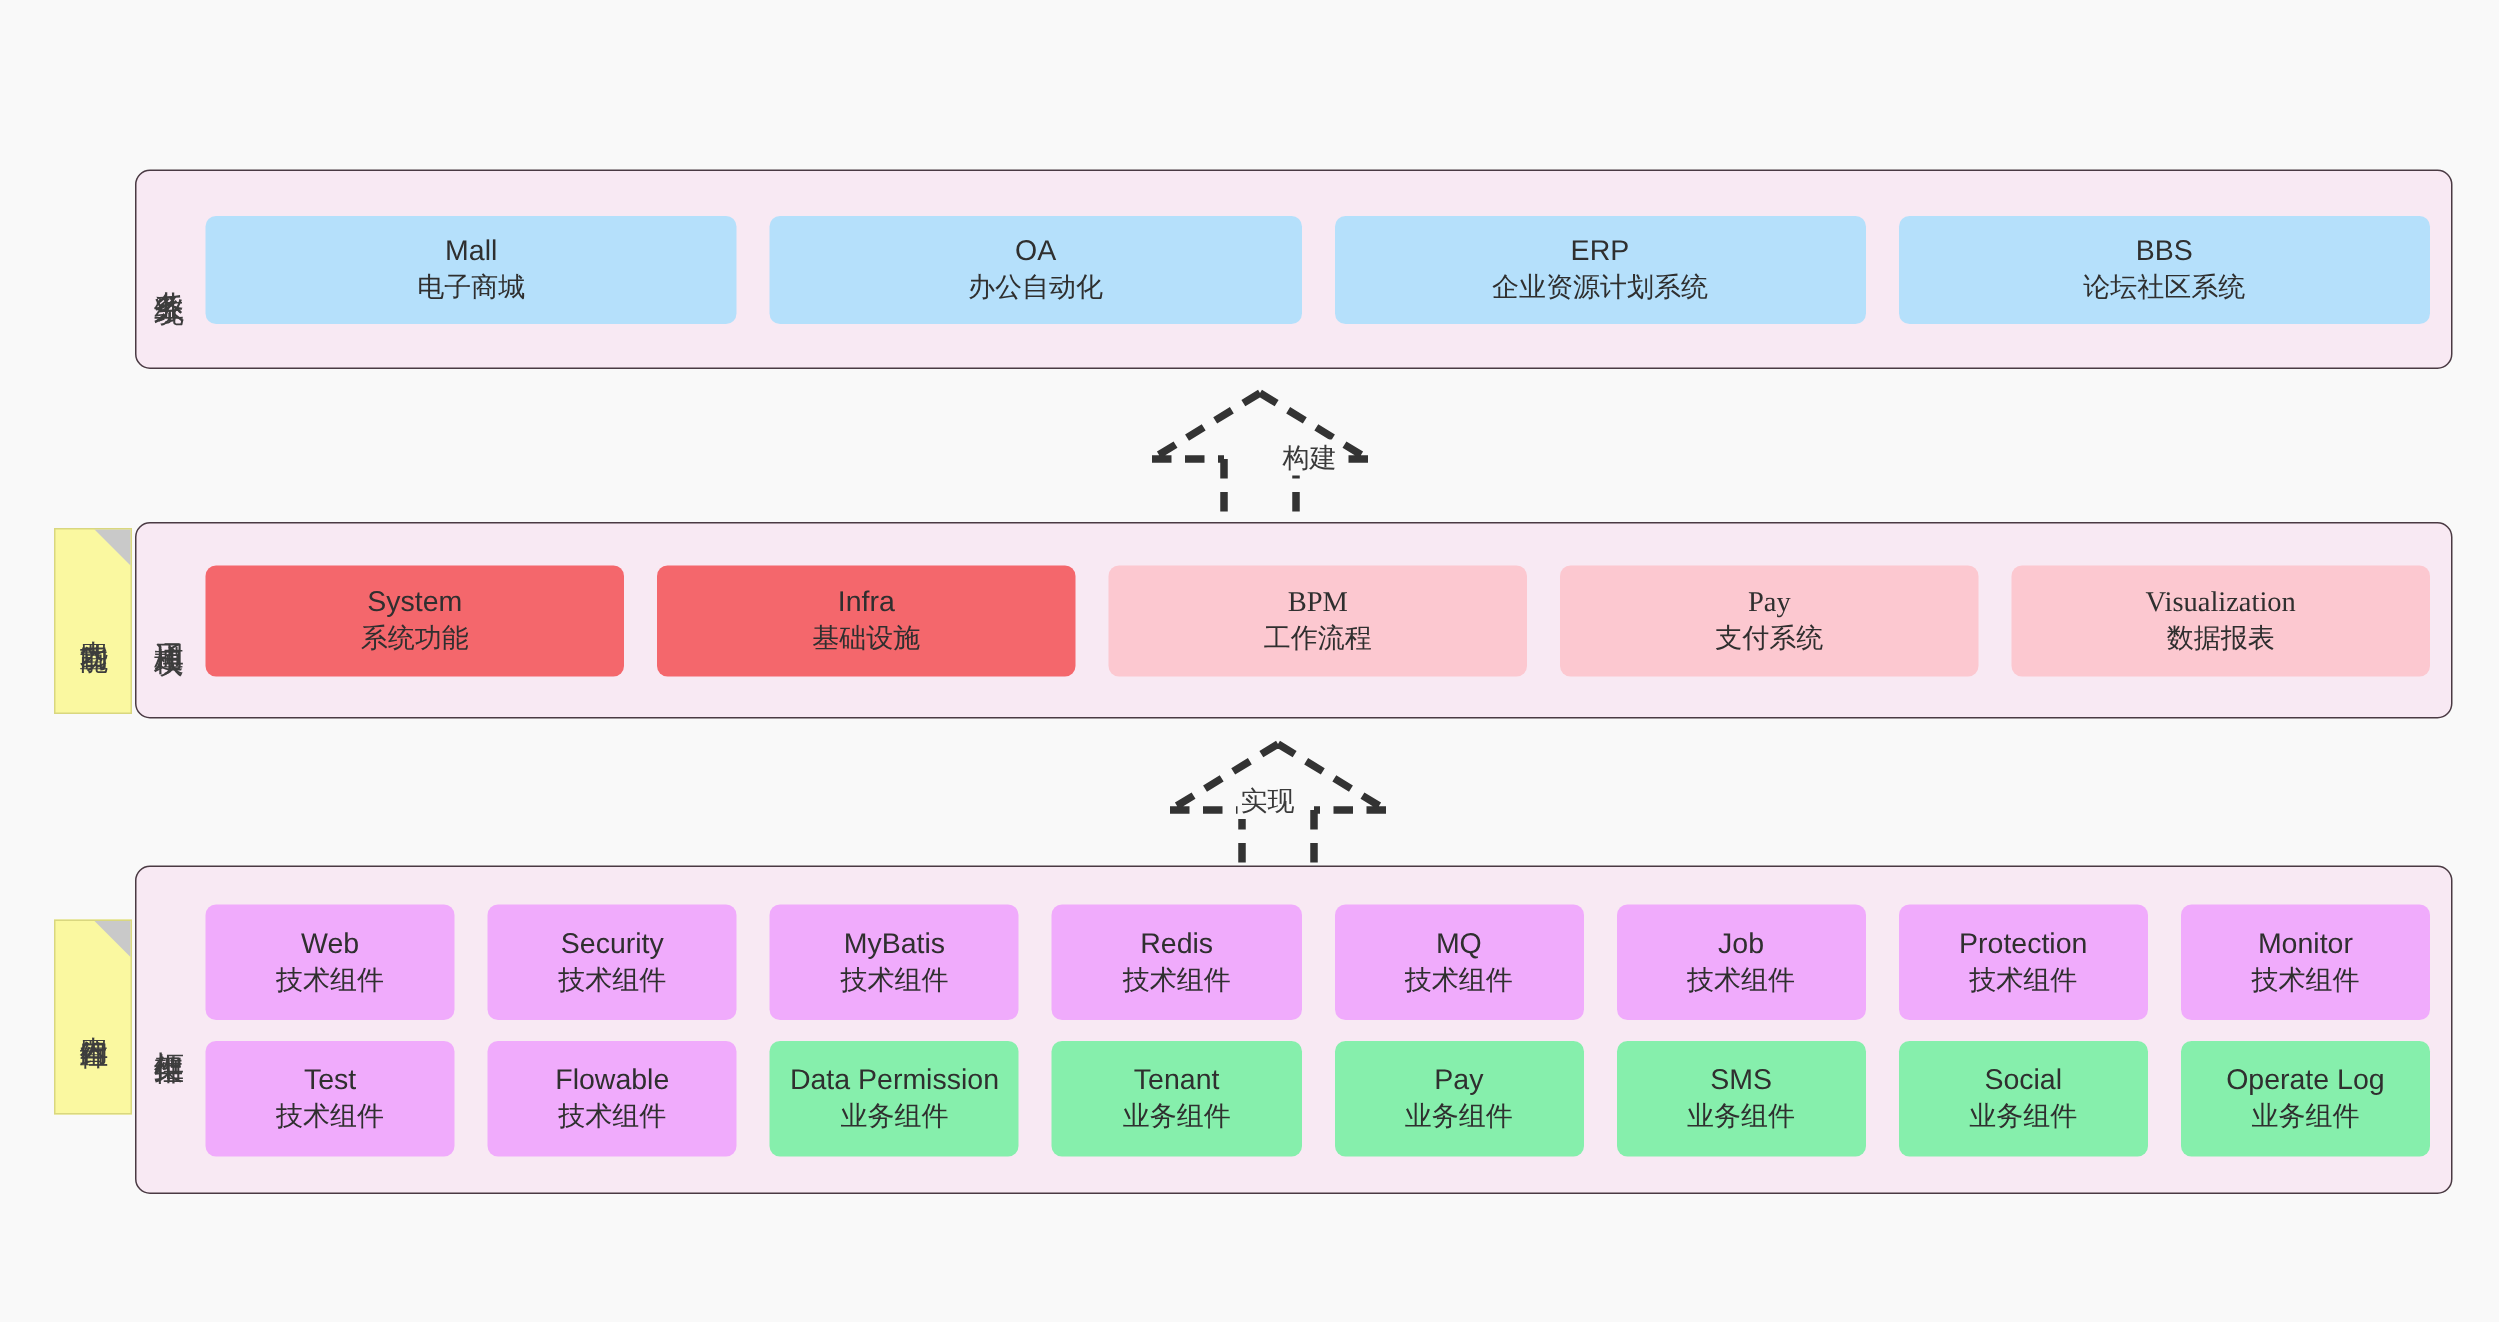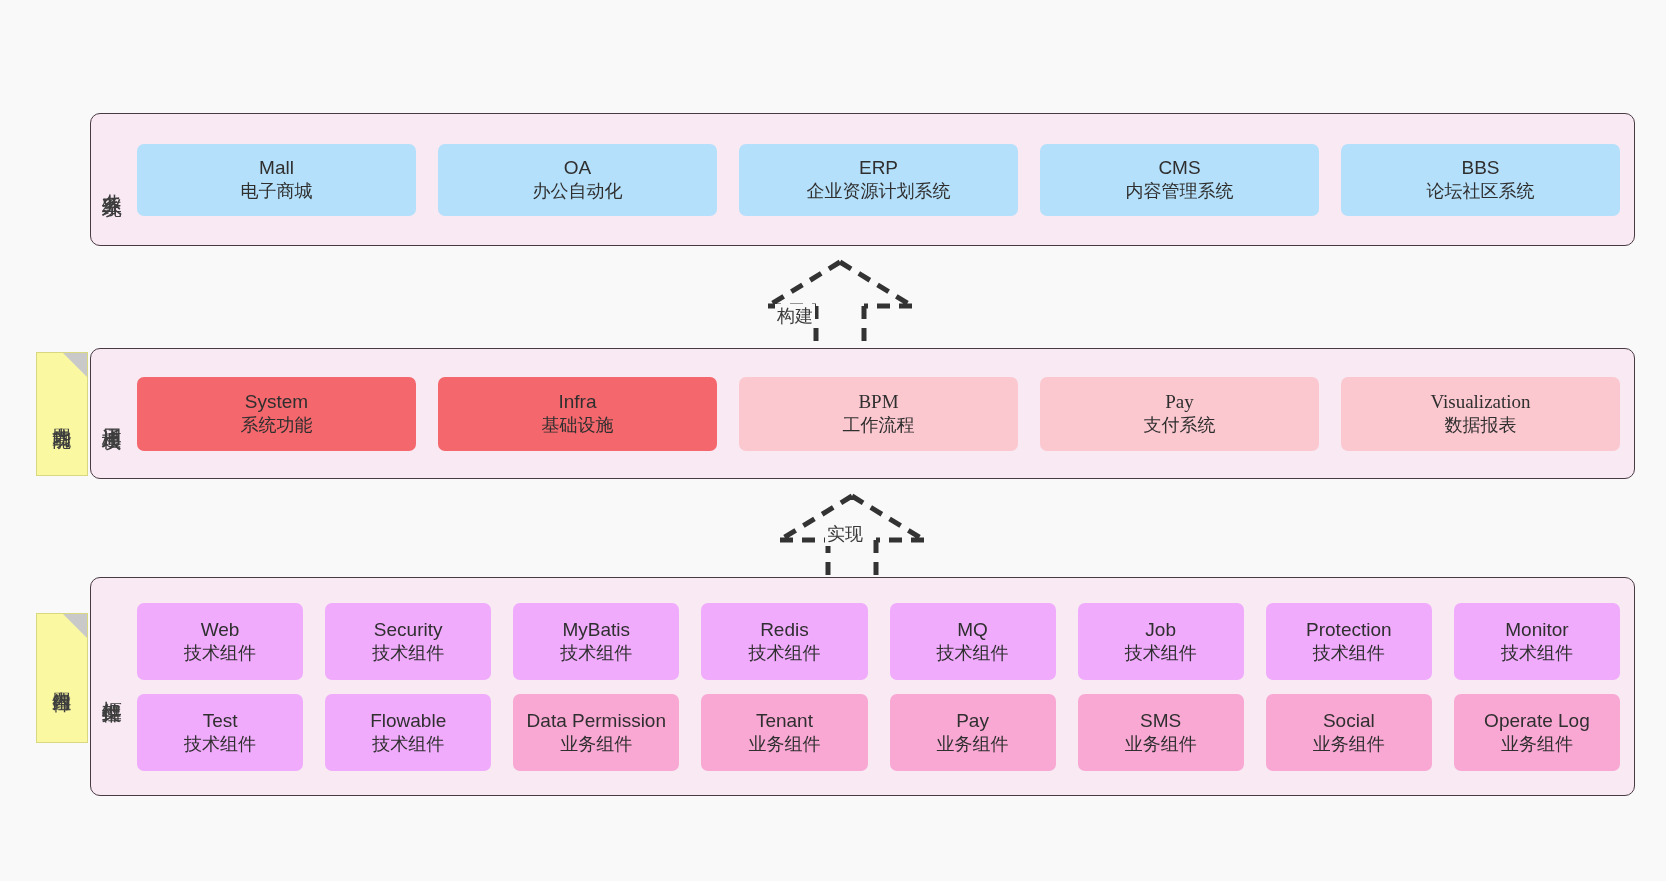--- a/index.html
+++ b/index.html
@@ -77,21 +77,21 @@
     padding: 4px 6px;
     white-space: nowrap;
   }
   .card .sub { font-size: 18px; }
   .card .ml { white-space: normal; }
 
   .c-blue        { background: #b5e0fb; }
   .c-red         { background: #f4676c; }
   .c-pink        { background: #fcc8d0; font-family: Liberation Serif, serif; }
   .c-green       { background: #f0abfc; }
-  .c-green-light { background: #f9a8d4; }
+  .c-green-light { background: #86efac; }
 
   
   #layer-business  { left: 90px;  top: 113px; width: 1545px; height: 133px; }
   #layer-common    { left: 90px;  top: 348px; width: 1545px; height: 131px; }
   #layer-framework { left: 90px;  top: 577px; width: 1545px; height: 219px; }
 
   #layer-business  .row { height: 72px; }
   #layer-common    .row { height: 74px; }
   #layer-framework .row { height: 77px; }
 
@@ -137,21 +137,21 @@
 
   .arrow-label {
     position: absolute;
     font-size: 18px;
     color: #3a3a3a;
     background: #f9f9f9;
     padding: 0 2px;
     white-space: nowrap;
     user-select: none;
   }
-  #label-build { left: 775px; top: 293px; margin-top: 11px; }
+  #label-build { left: 853px; top: 293px; }
   #label-impl  { left: 825px; top: 522px; }
 </style>
 </head>
 <body>
 
 <div id="canvas">
 
   <div class="layer" id="layer-business">
     <div class="layer-title">业务系统</div>
     <div class="layer-body">
@@ -162,24 +162,20 @@
         </div>
         <div class="card c-blue">
           <span>OA</span>
           <span class="sub">办公自动化</span>
         </div>
         <div class="card c-blue">
           <span>ERP</span>
           <span class="sub">企业资源计划系统</span>
         </div>
         <div class="card c-blue">
-          <span>CMS</span>
-          <span class="sub">内容管理系统</span>
-        </div>
-        <div class="card c-blue">
           <span>BBS</span>
           <span class="sub">论坛社区系统</span>
         </div>
       </div>
     </div>
   </div>
 
   <div class="arrow-wrap" id="arrow-build">
     <svg viewBox="0 0 160 92" xmlns="http://www.w3.org/2000/svg">
       <path d="M80 4 L152 48 M80 4 L8 48 M8 48 L56 48 M152 48 L104 48 M56 48 L56 92 M104 48 L104 92" fill="none" stroke="#333333" stroke-width="5" stroke-dasharray="13 9" stroke-linecap="butt"></path>

